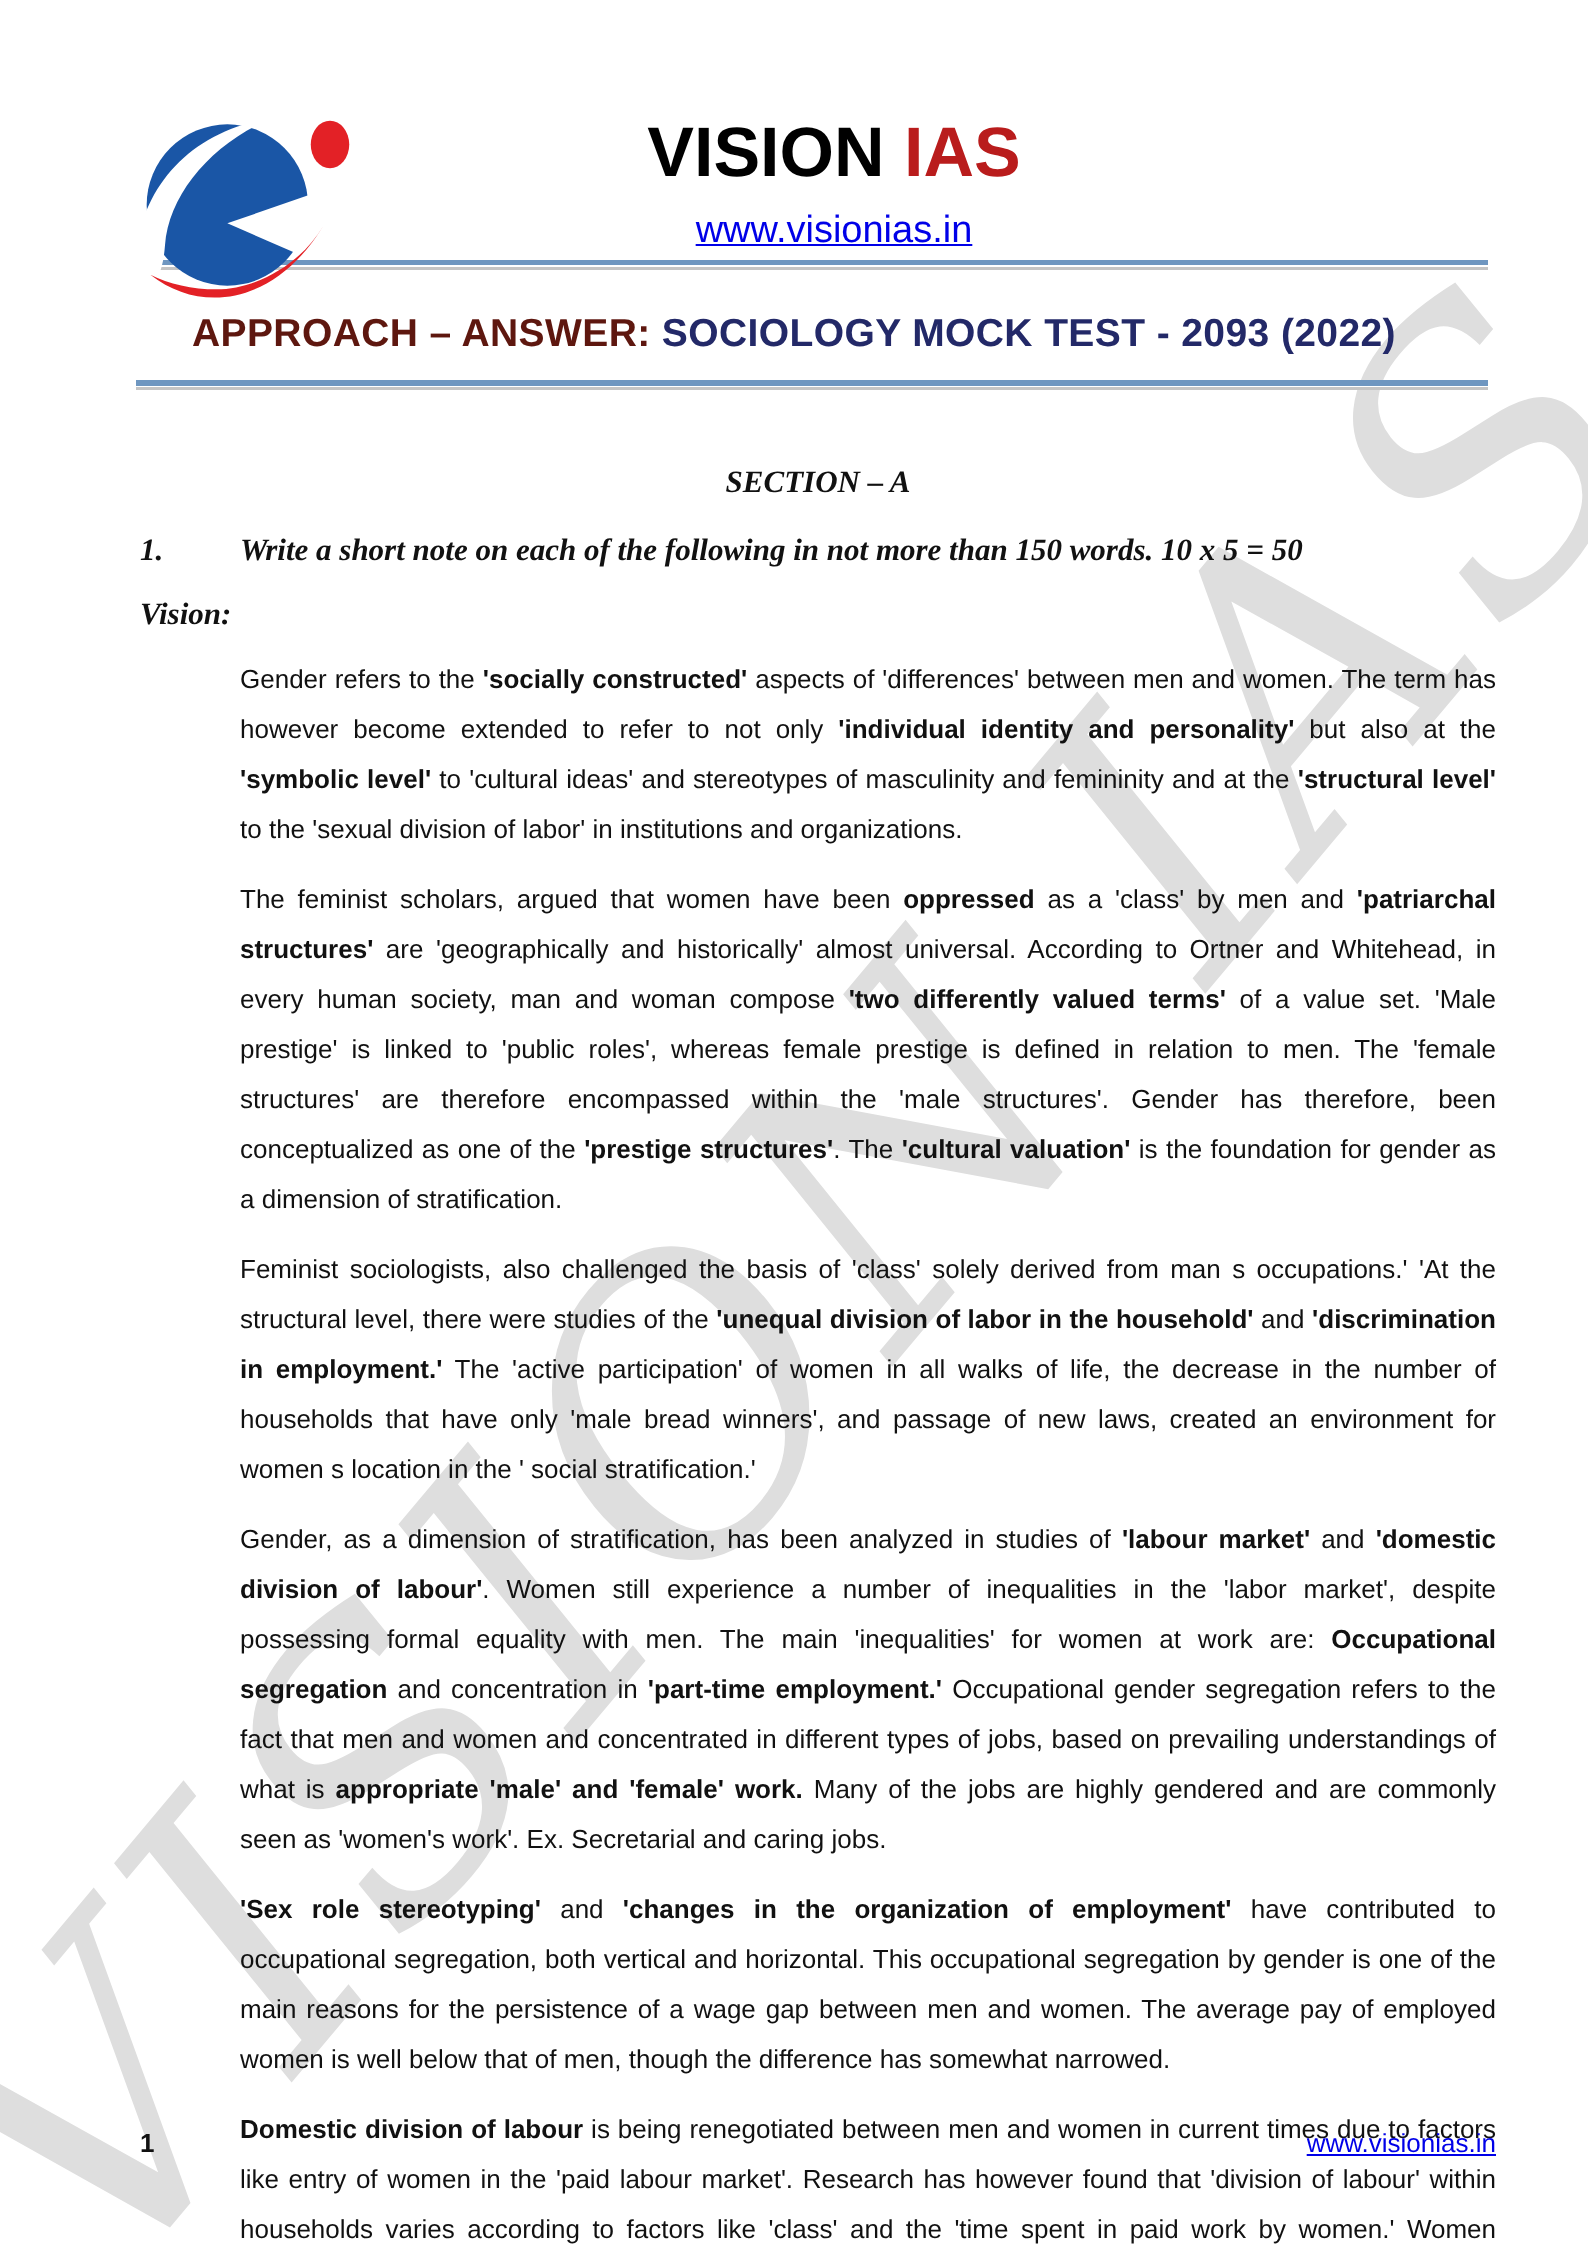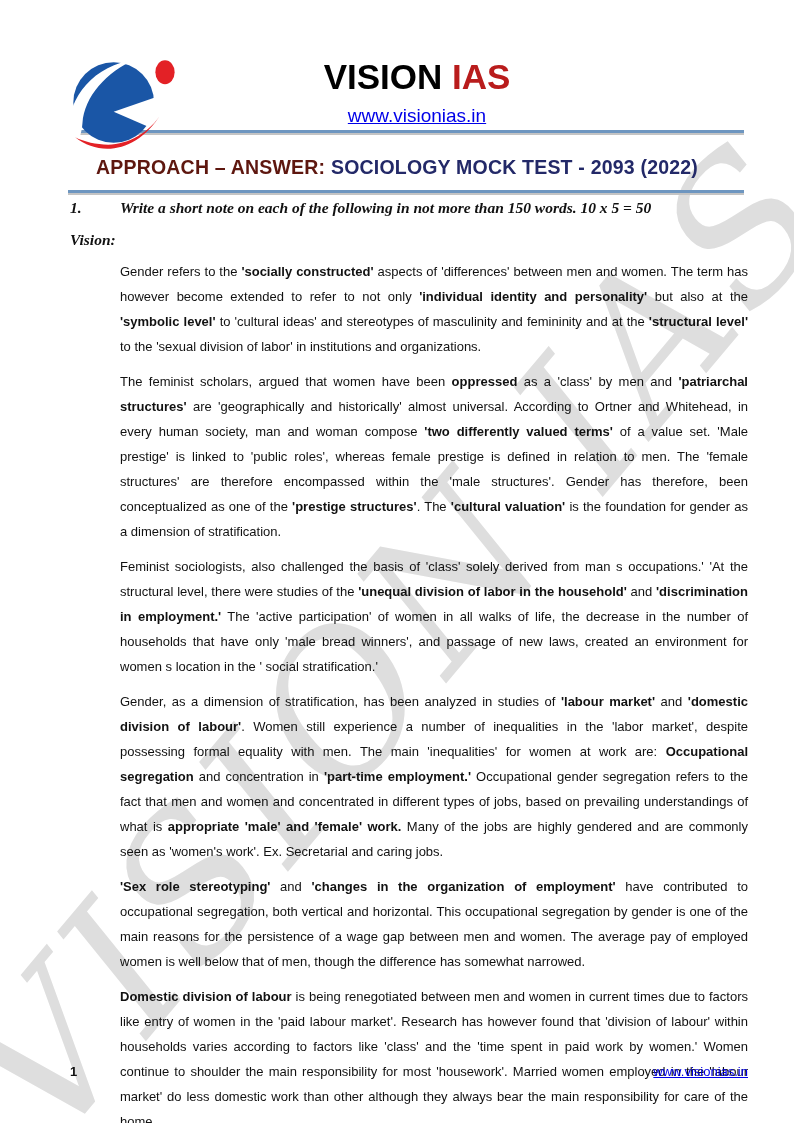--- a/index.html
+++ b/index.html
@@ -134,20 +134,21 @@
         <div class="brand-title"><span class="brand-vision">VISION </span><span class="brand-ias">IAS</span></div>
         <div><a class="website-link">www.visionias.in</a></div>
       </div>
     </div>
 
     <div class="rule rule-top"></div>
     <div class="banner-text"><span class="banner-left">APPROACH – ANSWER: </span><span class="banner-right">SOCIOLOGY MOCK TEST - 2093 (2022)</span></div>
     <div class="rule"></div>
 
     <div class="content">
+      <div class="section-heading serif-q">SECTION – A</div>
 
       <div class="question-row serif-q">
         <div class="q-number">1.</div>
         <div class="q-text">Write a short note on each of the following in not more than 150 words. 10 x 5 = 50</div>
       </div>
 
 
       <div class="answer-label serif-q">Vision:</div>
 
       <div class="answer-paragraphs">

